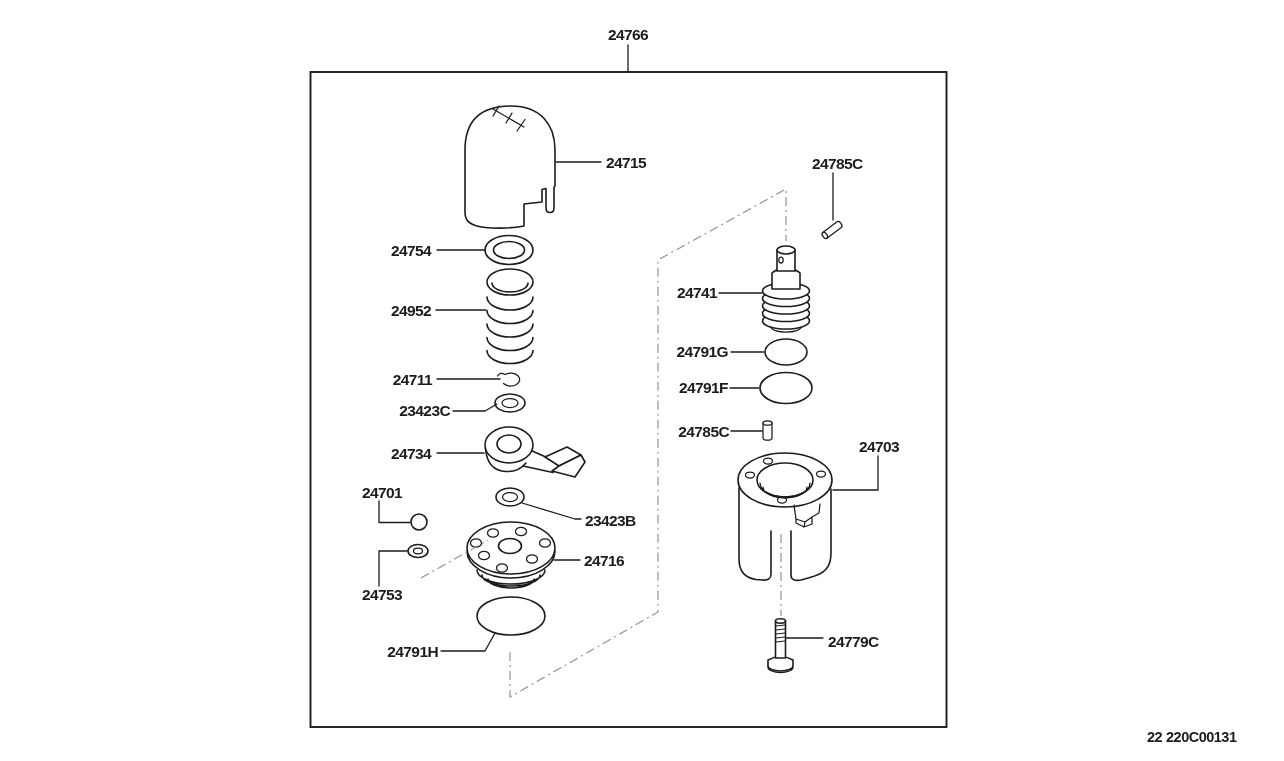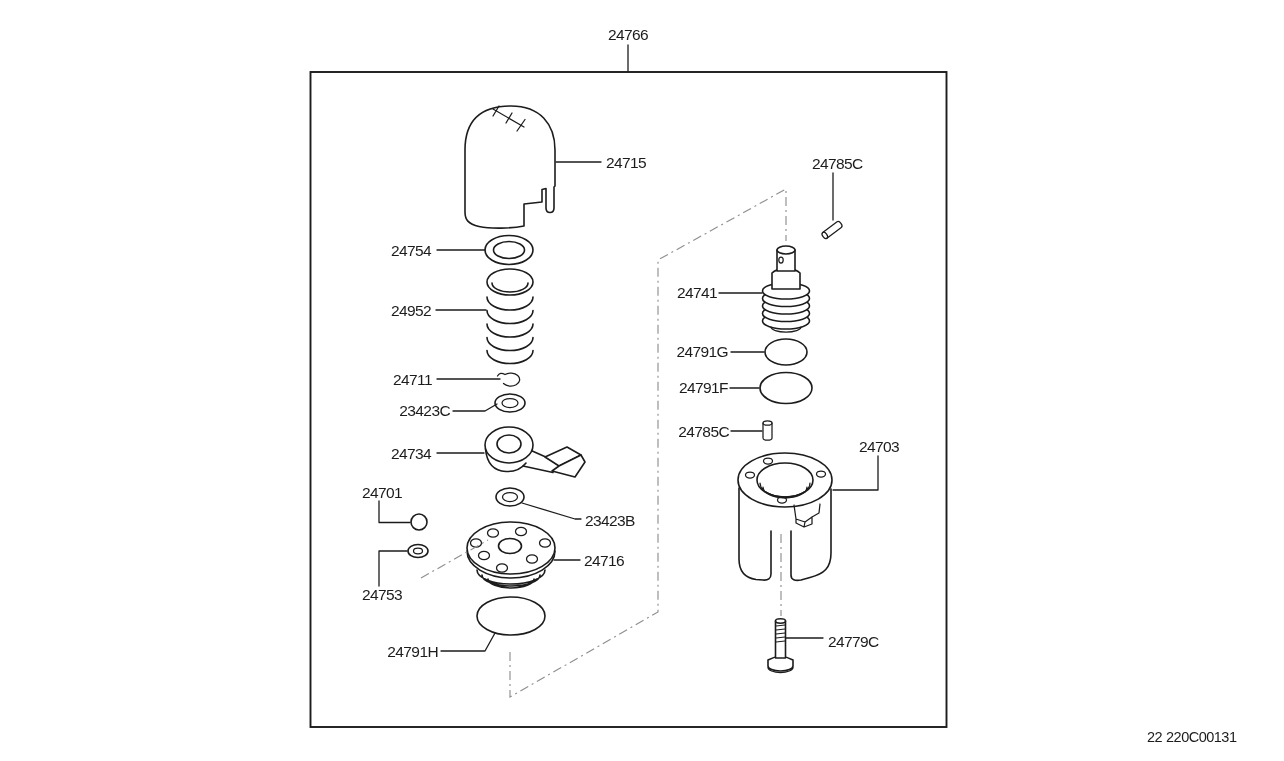--- a/index.html
+++ b/index.html
@@ -1,17 +1,17 @@
 <!DOCTYPE html>
 <html style="--ink: #1c1c1c; --axis: #8f8f8f; --bg: #ffffff;"><head>
 <meta charset="utf-8">
 <style>
   :root { --ink:#1c1c1c; --axis:#8f8f8f; --bg:#ffffff; }
   html,body { margin:0; padding:0; background:#fff; }
-  .stage { position:relative; width:1284px; height:761px; background:var(--bg); overflow:hidden; }
+  .stage { position:relative; width:1284px; height:761px; background:var(--bg); overflow:hidden;font-weight:bold; }
   svg { display:block; }
   .ink   { stroke:var(--ink); fill:none; stroke-width:1.6; stroke-linecap:round; stroke-linejoin:round; }
   .inkf  { stroke:var(--ink); fill:#fff; stroke-width:1.6; stroke-linecap:round; stroke-linejoin:round; }
   .thin  { stroke-width:1.25; }
   .leader{ stroke:var(--ink); fill:none; stroke-width:1.3; stroke-linecap:round; stroke-linejoin:round; }
   .axis  { stroke:var(--axis); fill:none; stroke-width:1.15; stroke-dasharray:9 4 2 4; }
   .frame { stroke:var(--ink); fill:none; stroke-width:1.9; }
   text.lbl { font-family:"Liberation Sans", sans-serif; font-size:15.5px; letter-spacing:-0.6px; fill:var(--ink); }
   text.foot{ font-family:"Liberation Sans", sans-serif; font-size:14.5px; letter-spacing:-0.5px; fill:var(--ink); }
 </style>

